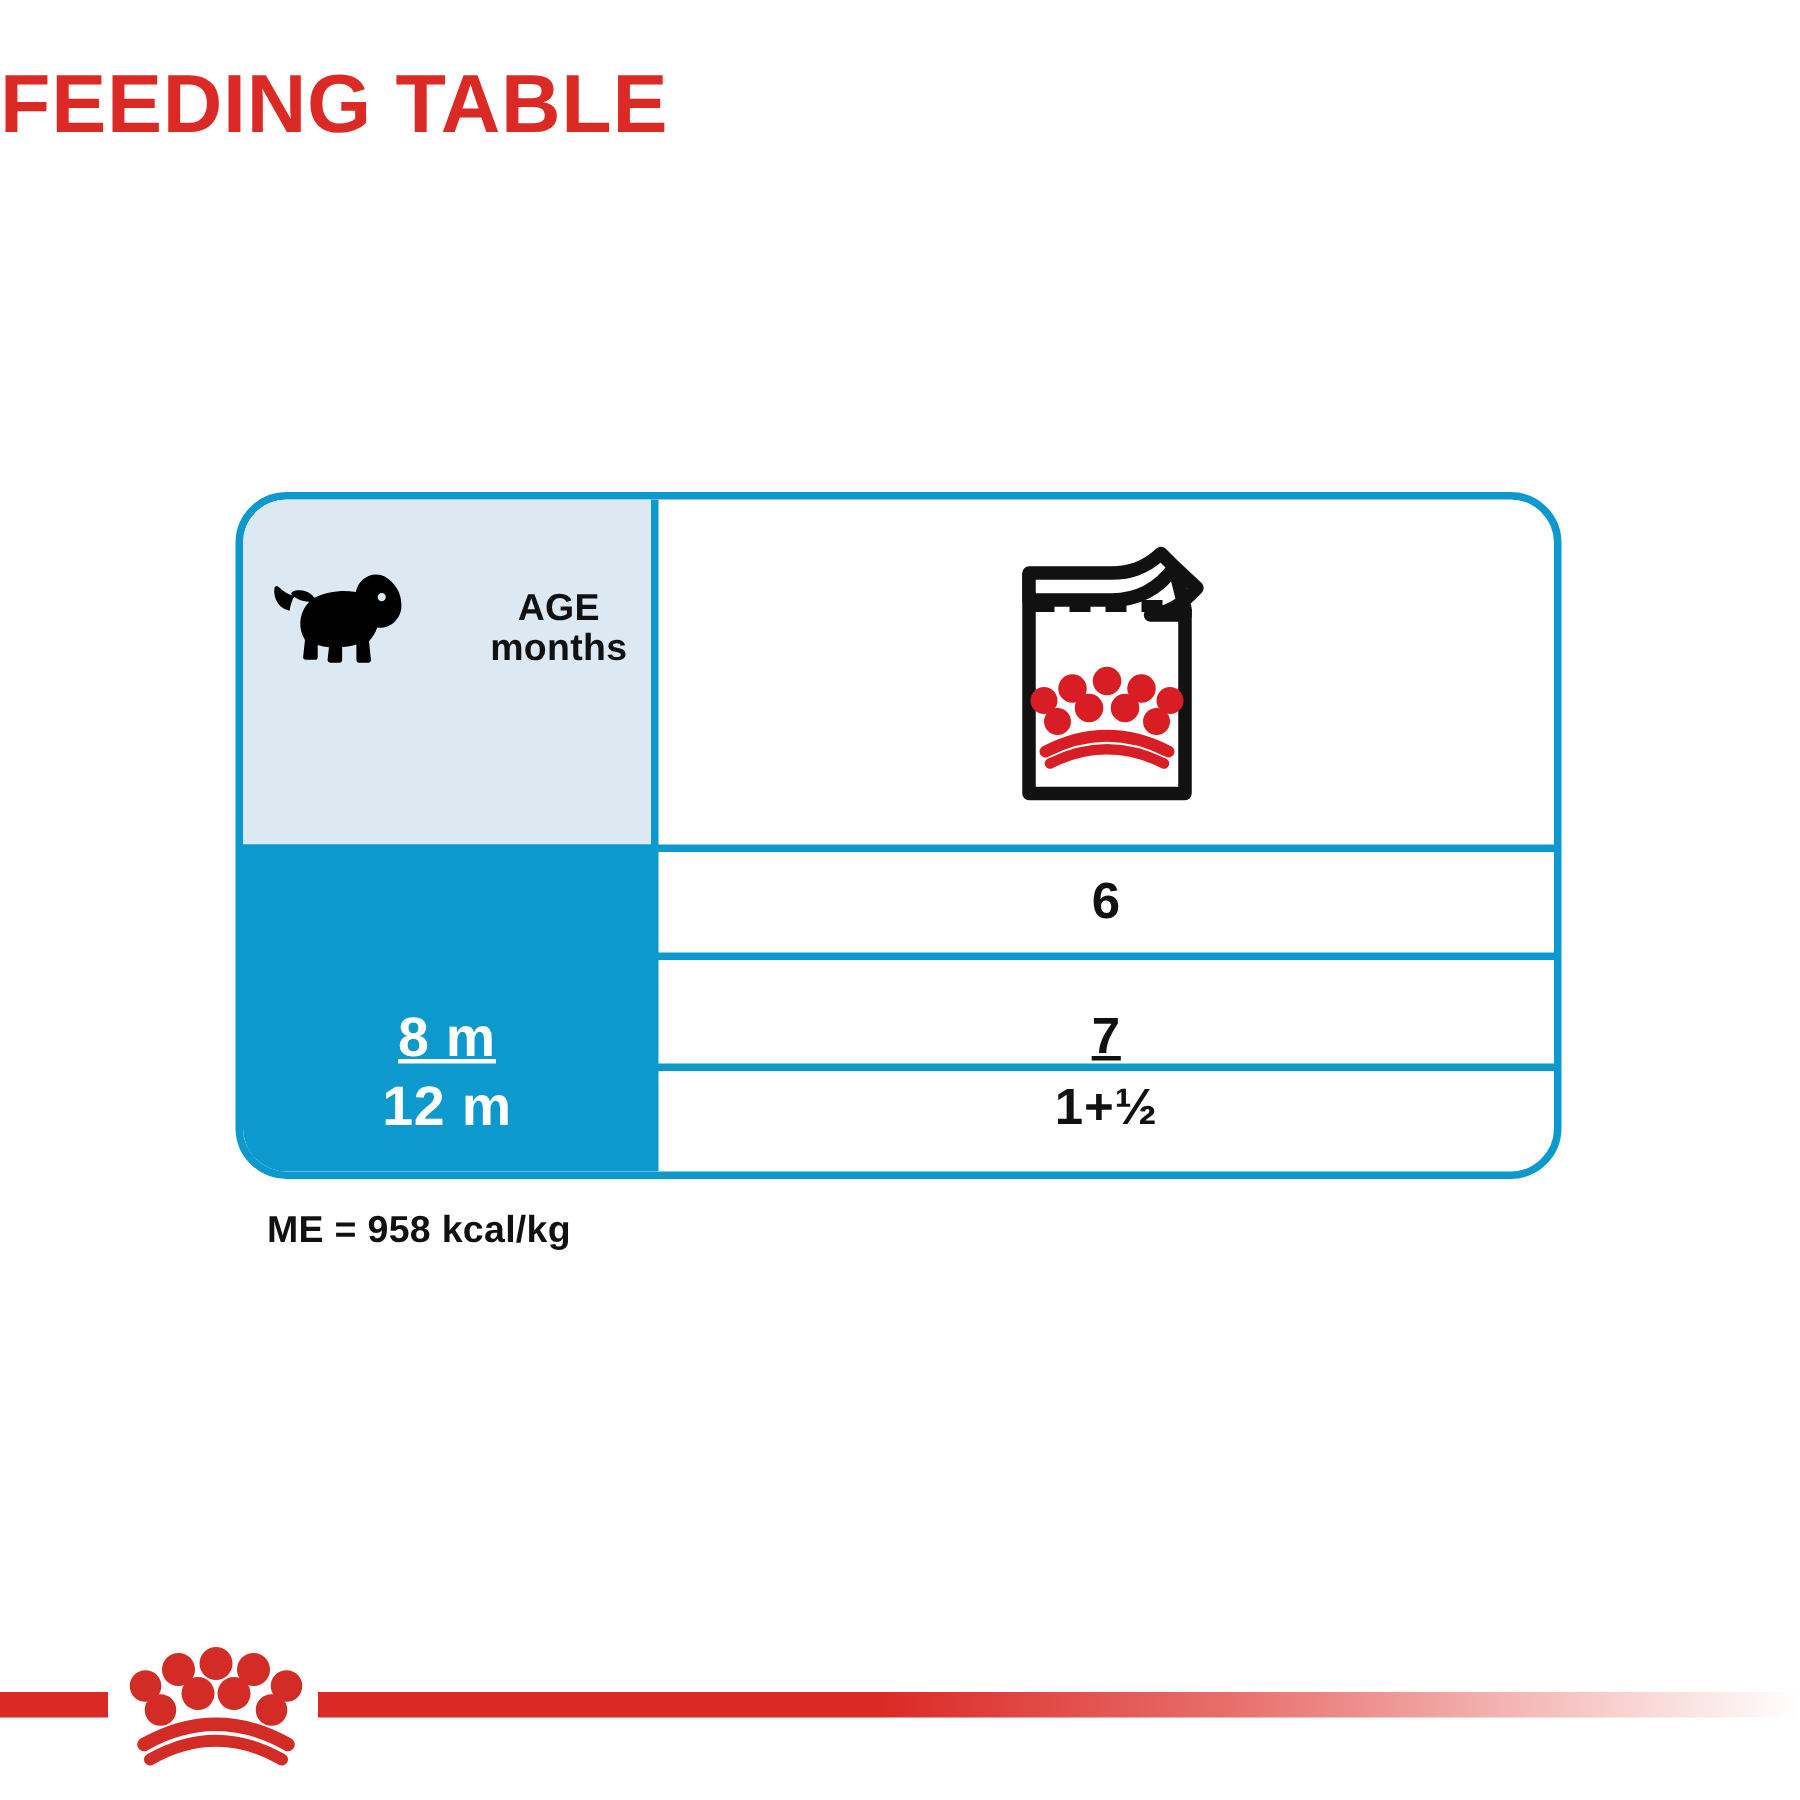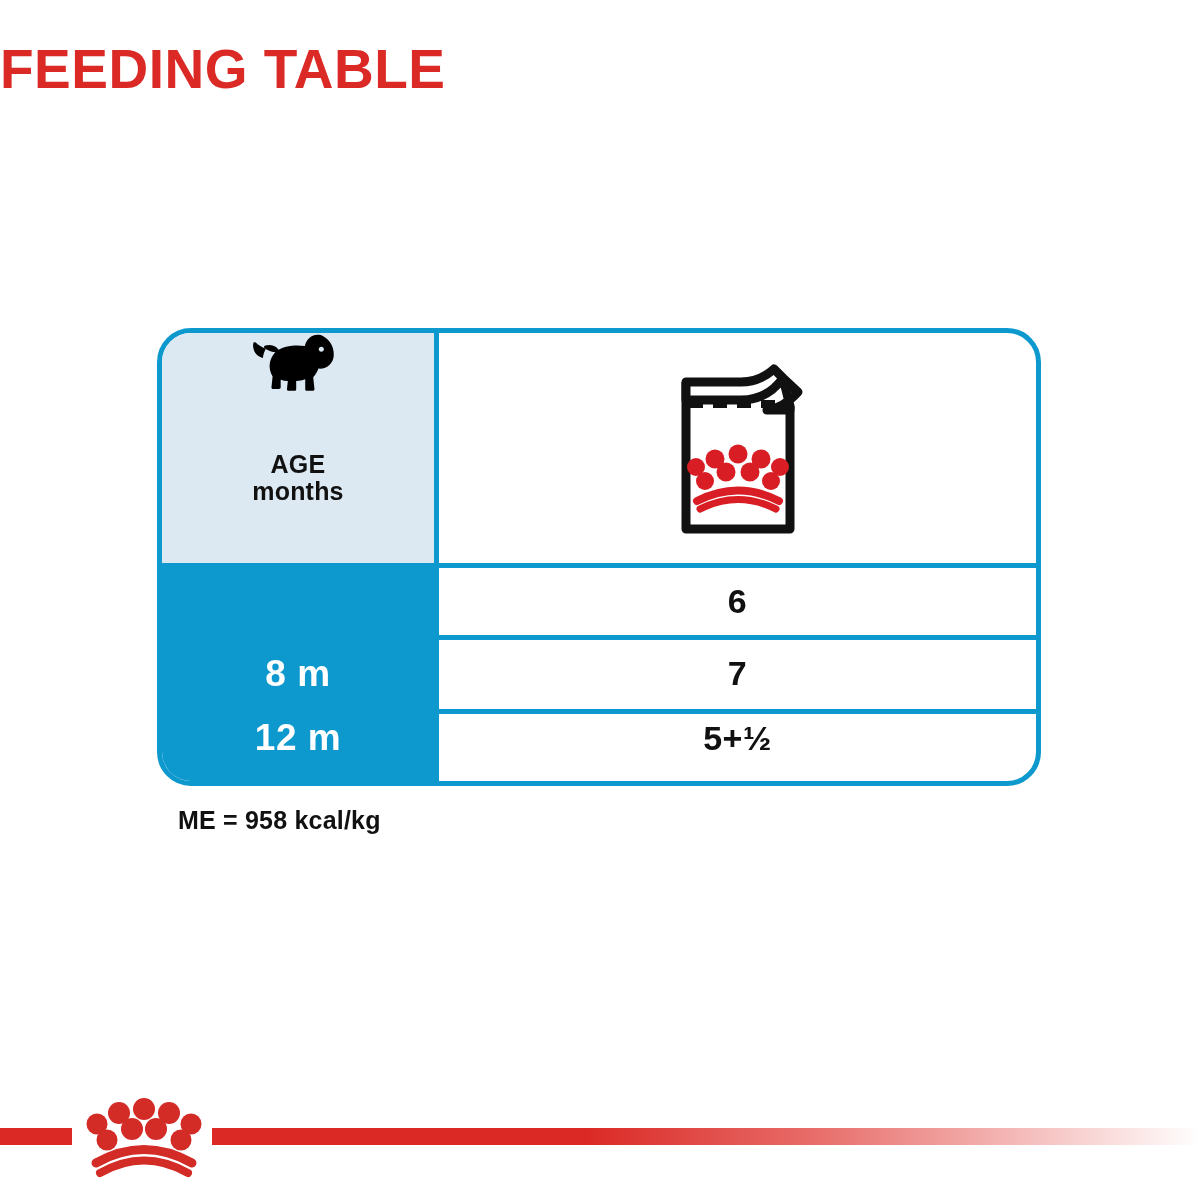--- a/index.html
+++ b/index.html
@@ -89,21 +89,21 @@
   .row-sep.r2 { top: 376px; }
 
   
   .head-age {
     position: absolute;
     left: 0;
     top: 0;
     width: 272px;
     height: 172px;
     display: flex;
-    flex-direction: column;
+    flex-direction: row;
     align-items: center;
     justify-content: center;
     gap: 45px;
   }
   .dog-icon {
     width: 104px;
     height: 62px;
     display: block;
     margin-bottom: 14px;
   }
@@ -151,21 +151,21 @@
     right: 0;
     display: flex;
     align-items: center;
     justify-content: center;
     color: #111111;
     font-size: 34px;
     font-weight: bold;
     letter-spacing: 0.5px;
   }
   .rowpos-0 { top: 235px; height: 67px; }
-  .rowpos-1 { top: 306px; height: 69px; }
+  .rowpos-1 { top: 324px; height: 69px; text-decoration: underline; }
   .rowpos-2 { top: 369px; height: 72px; }
 
   
   .me-note {
     position: absolute;
     left: 178px;
     top: 806px;
     color: #111111;
     font-size: 25px;
     font-weight: bold;
@@ -272,21 +272,21 @@
       <span>8 m</span>
     </div>
     <div class="cell-val rowpos-1">
       <span>7</span>
     </div>
 
     <div class="cell-age rowpos-2">
       <span>12 m</span>
     </div>
     <div class="cell-val rowpos-2">
-      <span>5+½</span>
+      <span>1+½</span>
     </div>
 
   </div>
 </div>
 
 <div class="me-note">ME = 958 kcal/kg</div>
 
 <div class="footer">
   <div class="bar-left"></div>
   <div class="bar-right"></div>

